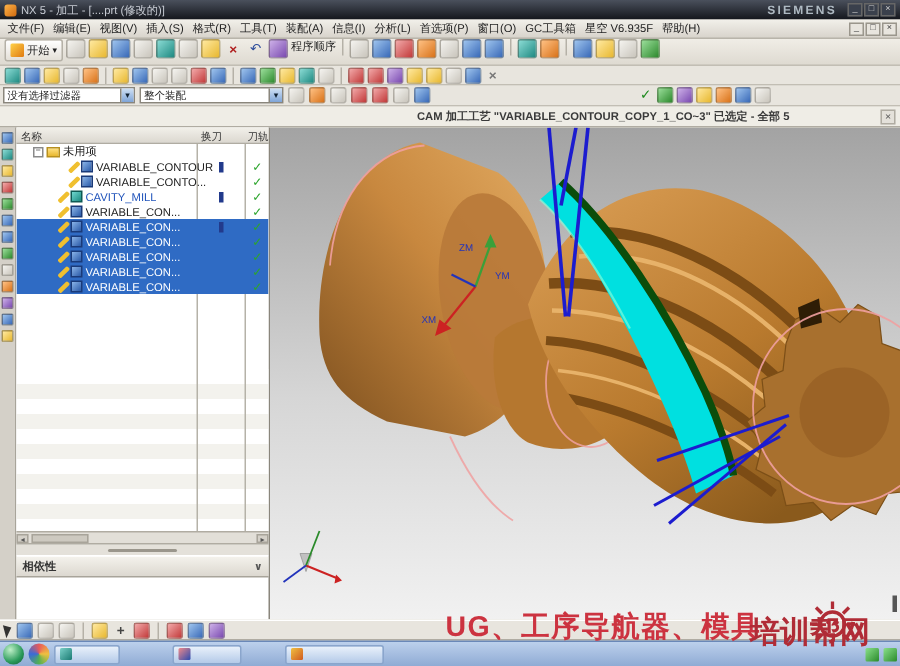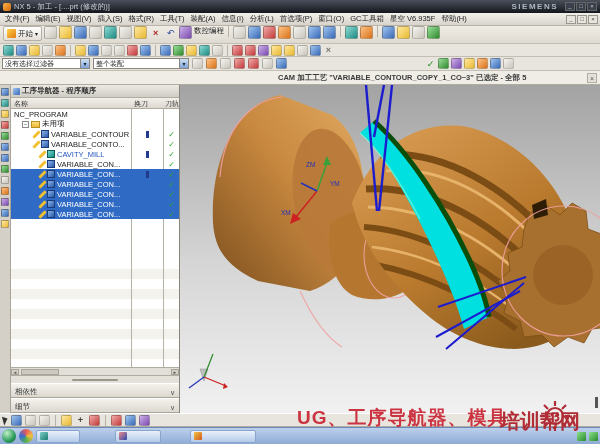--- a/index.html
+++ b/index.html
@@ -60,39 +60,39 @@
   .pcols{height:11px;background:linear-gradient(#f2f0ea,#dcd8d0);border-bottom:1px solid #b0aca2;position:relative;font-size:7px;color:#333}
   .pcols .c1{position:absolute;left:3px;top:1px}
   .pcols .c2{position:absolute;left:123px;top:1px}
   .pcols .c3{position:absolute;left:154px;top:1px;width:14px;overflow:hidden;white-space:nowrap}
   .ptree{position:relative;height:258px;background:#fff;overflow:hidden}
   .stripes{position:absolute;left:0;right:0;top:150px;bottom:0;background:repeating-linear-gradient(#fff 0 10px,#f3f2ed 10px 20px)}
   .vline{position:absolute;top:0;bottom:0;width:1px;background:#b5b2a8}
   .trow{position:relative;height:10px;display:flex;align-items:center;font-size:7.5px;white-space:nowrap}
   .trow.sel{background:#2f6bc4;color:#fff}
   .trow .lbl{overflow:hidden;white-space:nowrap}
-  .pl0{padding-left:3px}.pl1{padding-left:11px}.pl2{padding-left:21px}.pl3{padding-left:27px}
+  .pl0{padding-left:3px}.pl1{padding-left:11px}.pl2{padding-left:34px}.pl3{padding-left:27px}
   .expander{width:7px;height:7px;border:1px solid #8a8a8a;background:#fff;color:#333;font-size:6px;line-height:5px;text-align:center;margin-right:2px;flex:0 0 auto}
   .ifolder{width:9px;height:7px;background:linear-gradient(#ffe080,#e8b830);border:1px solid #b8901e;margin-right:2px;flex:0 0 auto}
   .ikey{width:4px;height:8px;background:#e8c235;border:1px solid #b8901e;border-radius:2px 2px 0 0;margin-right:1px;flex:0 0 auto}
   .iwrench{width:8px;height:8px;position:relative;margin-right:1px;flex:0 0 auto}
   .iwrench::before{content:"";position:absolute;left:0;top:3px;width:9px;height:3px;background:#f0c030;border-radius:1px;transform:rotate(-45deg)}
   .iop{width:8px;height:8px;background:linear-gradient(135deg,#8ab4e8,#2a5aa8);border:1px solid #1a3a78;margin-right:2px;flex:0 0 auto}
   .iop.teal{background:linear-gradient(135deg,#70d8d0,#1a8a80);border-color:#0e5a54}
   .cell-chg{position:absolute;left:120px;width:32px;display:flex;justify-content:center}
   .cell-chk{position:absolute;left:152px;width:17px;display:flex;justify-content:center}
   .tcbar{width:3px;height:7px;background:#223a8c}
   .chk{font-size:8px;font-weight:bold;color:var(--check-green,#2ca52c)}
   .bluelbl{color:#2255bb}
   .hscroll{height:9px;background:#e2dfd8;border-top:1px solid #b0aca2;border-bottom:1px solid #b0aca2;position:relative}
   .hs-arr{position:absolute;top:1px;width:8px;height:6px;font-size:4.5px;line-height:6px;text-align:center;color:#555;background:#d4d0c8;border:1px solid #a8a49a}
   .hs-thumb{position:absolute;left:10px;top:1px;width:38px;height:6px;background:#cdc9c0;border:1px solid #a8a49a}
   .psplit{height:7px;background:#e4e1da;display:flex;align-items:center;justify-content:center}
   .psplit .dash{width:46px;height:2px;background:#9a968c;border-radius:1px}
-  .psec{height:15px;background:linear-gradient(#f4f2ec,#dcd8d0);border-top:1px solid #fff;border-bottom:1px solid #a8a49a;display:flex;align-items:flex-end;padding:0 4px;font-size:7.5px;font-weight:normal;color:#333}
+  .psec{height:15px;background:linear-gradient(#f4f2ec,#dcd8d0);border-top:1px solid #fff;border-bottom:1px solid #a8a49a;display:flex;align-items:center;padding:0 4px;font-size:7.5px;font-weight:bold;color:#333}
   .psec .chev{margin-left:auto;font-size:7px;color:#555}
 
   
   .viewport{left:180px;top:85px;width:420px;height:328px;overflow:hidden}
 
   
   .selbar{left:0;top:413px;width:600px;height:14px;background:#e8e5de;border-top:1px solid #fff;border-bottom:1px solid #b0aca2;display:flex;align-items:center;gap:3px;padding:0 3px}
   .cursor-ico{width:0;height:0;border-left:5px solid #333;border-top:3px solid transparent;border-bottom:6px solid transparent;transform:rotate(-15deg)}
 
   
@@ -151,21 +151,21 @@
   <span class="tbi cE"></span>
   <span class="tbi cB"></span>
   <span class="tbi cA"></span>
   <span class="tbi cE"></span>
   <span class="tbi cF"></span>
   <span class="tbi cE"></span>
   <span class="tbi cB"></span>
   <span class="tbi glyph" style="color:#b02020;font-weight:bold">×</span>
   <span class="tbi glyph" style="color:#2a4a9a">↶</span>
   <span class="tbi cG"></span>
-  <span class="lbl75">数控编程</span>
+  <span class="lbl75">程序顺序</span>
   <span class="sep"></span>
   <span class="tbi cE"></span>
   <span class="tbi cA"></span>
   <span class="tbi cD"></span>
   <span class="tbi cH"></span>
   <span class="tbi cE"></span>
   <span class="tbi cA"></span>
   <span class="tbi cA"></span>
   <span class="sep"></span>
   <span class="tbi cF"></span>
@@ -249,37 +249,30 @@
   <span class="rbi cA"></span>
   <span class="rbi cC"></span>
   <span class="rbi cE"></span>
   <span class="rbi cH"></span>
   <span class="rbi cG"></span>
   <span class="rbi cA"></span>
   <span class="rbi cB"></span>
 </div>
 
 <div class="abs panel">
-  <div class="pheader">
-    <span class="pico"></span>
-    <span>工序导航器 - 程序顺序</span>
-  </div>
   <div class="pcols">
     <span class="c1">名称</span>
     <span class="c2">换刀</span>
     <span class="c3">刀轨</span>
   </div>
   <div class="ptree">
     <div class="stripes"></div>
     <div class="vline" style="left:120px"></div>
     <div class="vline" style="left:152px"></div>
 
-    <div class="trow pl0">
-      <span class="lbl">NC_PROGRAM</span>
-    </div>
     <div class="trow pl1">
       <span class="expander">−</span>
       <span class="ifolder"></span>
       <span class="lbl">未用项</span>
     </div>
     <div class="trow pl2">
       <span class="iwrench"></span>
       <span class="iop"></span>
       <span class="lbl">VARIABLE_CONTOUR</span>
       <span class="cell-chg">
@@ -363,24 +356,20 @@
   <div class="hscroll">
     <span class="hs-arr" style="left:0">◄</span>
     <span class="hs-thumb"></span>
     <span class="hs-arr" style="right:0">►</span>
   </div>
   <div class="psplit">
       <span class="dash"></span>
     </div>
   <div class="psec">
     <span>相依性</span>
-    <span class="chev">∨</span>
-  </div>
-  <div class="psec">
-    <span>细节</span>
     <span class="chev">∨</span>
   </div>
 </div>
 
 <div class="abs viewport">
   <svg width="420" height="328" viewBox="0 0 420 328">
     <defs>
       <linearGradient id="gbg" x1="0" y1="0" x2="0" y2="1">
         <stop offset="0" stop-color="#a3a3a3"></stop>
           <stop offset="0.55" stop-color="#d6d6d6"></stop>

